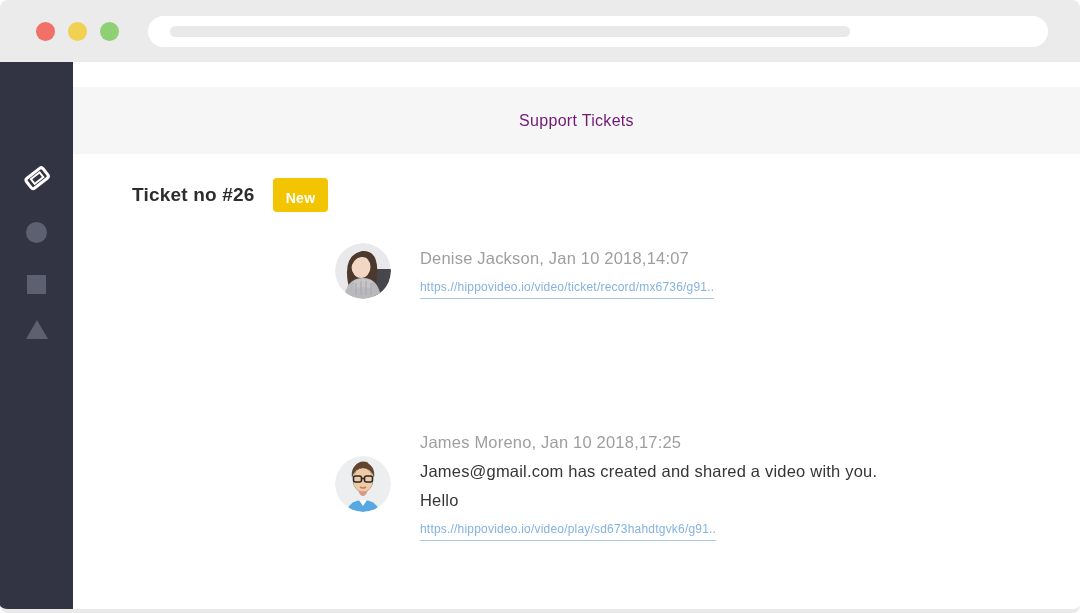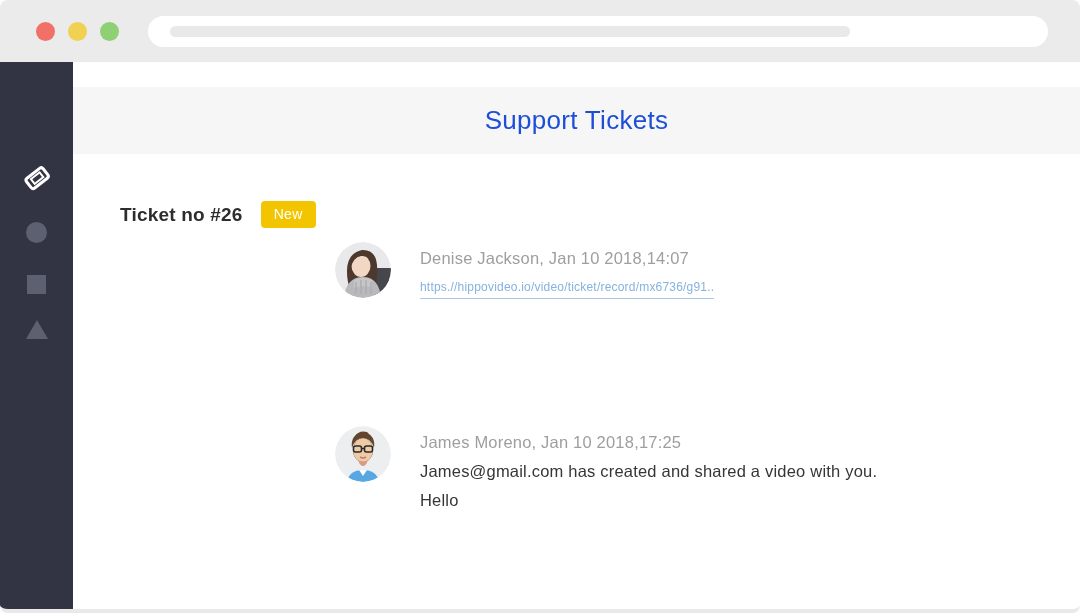--- a/index.html
+++ b/index.html
@@ -21,27 +21,27 @@
   .side-item.tickets { top:98px; }
   .side-item.circle-item { top:150px; }
   .side-item.square-item { top:202px; }
   .side-item.triangle-item { top:247px; }
   .shape-circle { width:21px; height:21px; border-radius:50%; background:#5d6070; }
   .shape-square { width:19px; height:19px; background:#5d6070; }
   .shape-triangle { width:0; height:0; border-left:11px solid transparent; border-right:11px solid transparent; border-bottom:19px solid #5d6070; }
 
   
   .page-header { position:absolute; left:73px; top:87px; width:1007px; height:67px; background:#f6f6f6; display:flex; align-items:center; justify-content:center; }
-  .page-title { font-size:26px; font-weight:500; color:#1d4ed8; letter-spacing:.3px; }
+  .page-title { font-size:16px; font-weight:500; color:#701a75; letter-spacing:.3px; }
 
-  .ticket-row { position:absolute; left:120px; top:178px; display:flex; align-items:center;margin-top:23px; }
+  .ticket-row { position:absolute; left:132px; top:178px; display:flex; align-items:center; }
   .ticket-title { font-size:19px; font-weight:bold; color:#2d2d2d; letter-spacing:.2px; }
-  .badge { margin-left:18px; background:#f2c500; color:#ffffff; font-size:14px; font-weight:normal; padding:5px 13px 6px; border-radius:4px; letter-spacing:.3px; }
+  .badge { margin-left:18px; background:#f2c500; color:#ffffff; font-size:14px; font-weight:bold; padding:12px 13px 6px; border-radius:4px; letter-spacing:.3px; }
 
-  .message { position:absolute; left:335px; display:flex; }
+  .message { position:absolute; left:335px; display:flex;align-items:center; }
   .message.m1 { top:242px; }
   .message.m2 { top:426px; }
   .avatar { width:56px; height:56px; border-radius:50%; overflow:hidden; flex:0 0 56px; }
   .msg-body { margin-left:29px; padding-top:5px; }
   .msg-meta { font-size:16.5px; color:#9e9e9e; letter-spacing:.2px; height:29px; line-height:22px; }
   .msg-line { font-size:16.5px; color:#363636; letter-spacing:.2px; height:29px; line-height:22px; }
   .msg-link { display:inline-block; font-size:12px; color:#85b2df; letter-spacing:.2px; line-height:22px; border-bottom:1px solid #a9c8e8; cursor:pointer; text-decoration:none; }
 </style>
 </head>
 <body>
@@ -135,16 +135,17 @@
           <path d="M26.5 22.5 L29.5 22.5" stroke="#2a2a2a" stroke-width="1.4"></path>
           <path d="M23 34 Q28 37 33 34 Q31 40 28 40 Q25 40 23 34 Z" fill="#d89a86"></path>
           <path d="M25 31 Q28 33 31 31" stroke="#c4796a" stroke-width="1.6" fill="none"></path>
         </g>
       </svg>
     </div>
     <div class="msg-body">
       <div class="msg-meta">James Moreno, Jan 10 2018,17:25</div>
       <div class="msg-line">James@gmail.com has created and shared a video with you.</div>
       <div class="msg-line">Hello</div>
+      <a class="msg-link">https.//hippovideo.io/video/play/sd673hahdtgvk6/g91..</a>
     </div>
   </div>
 
 </div>
 
 </body></html>

